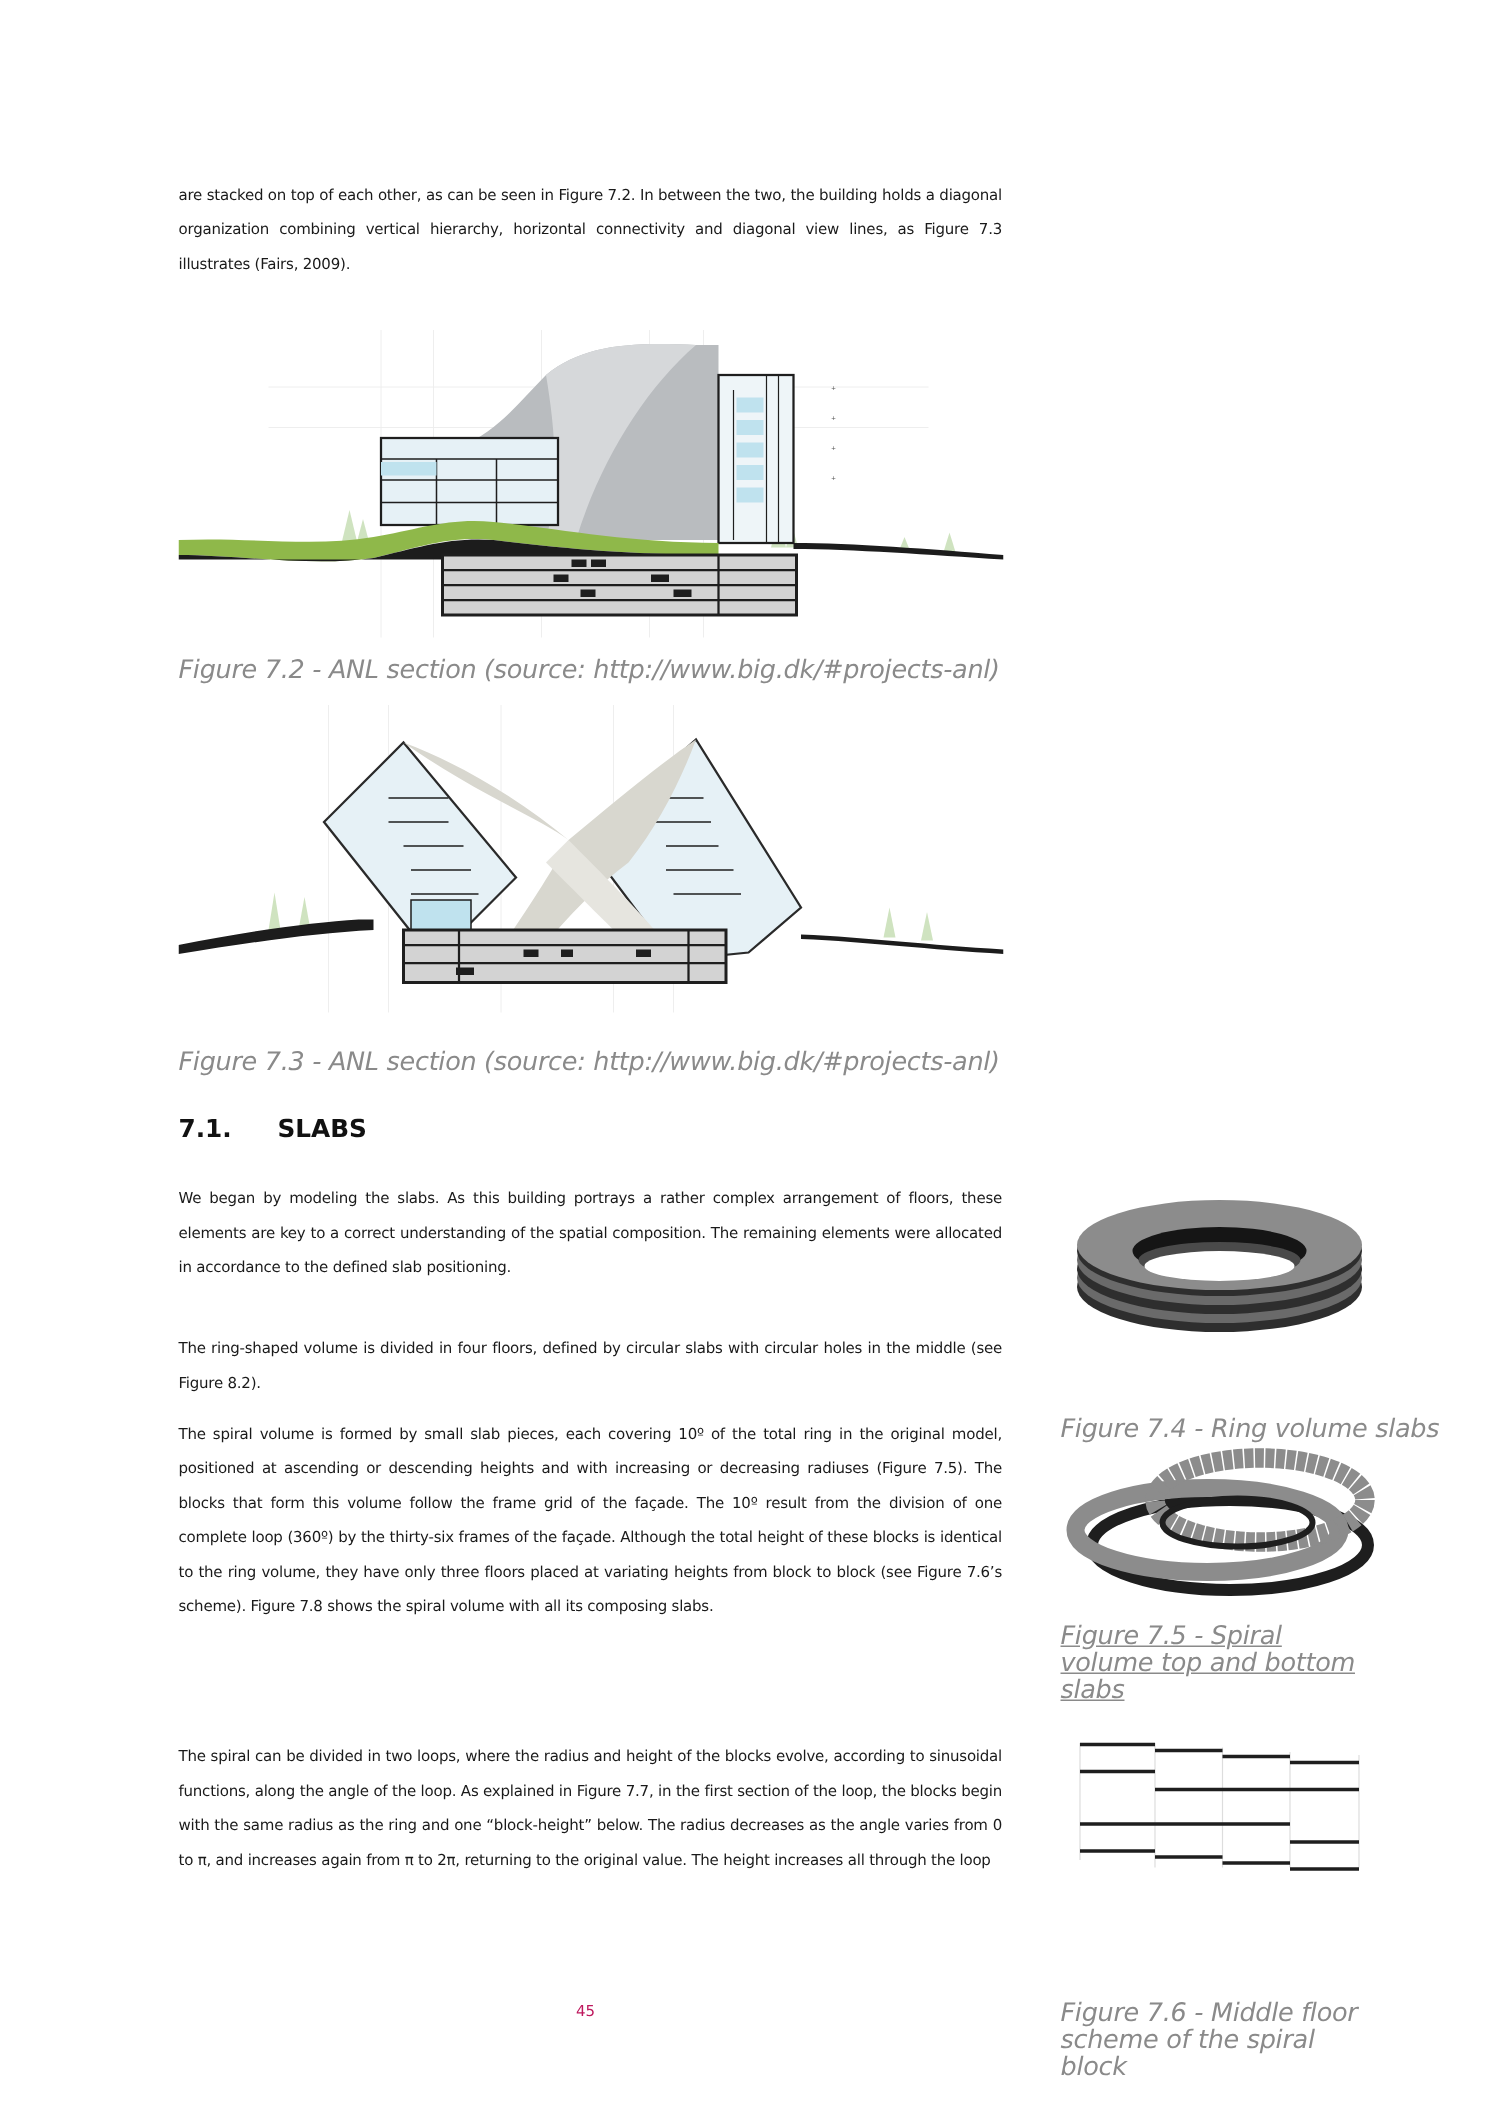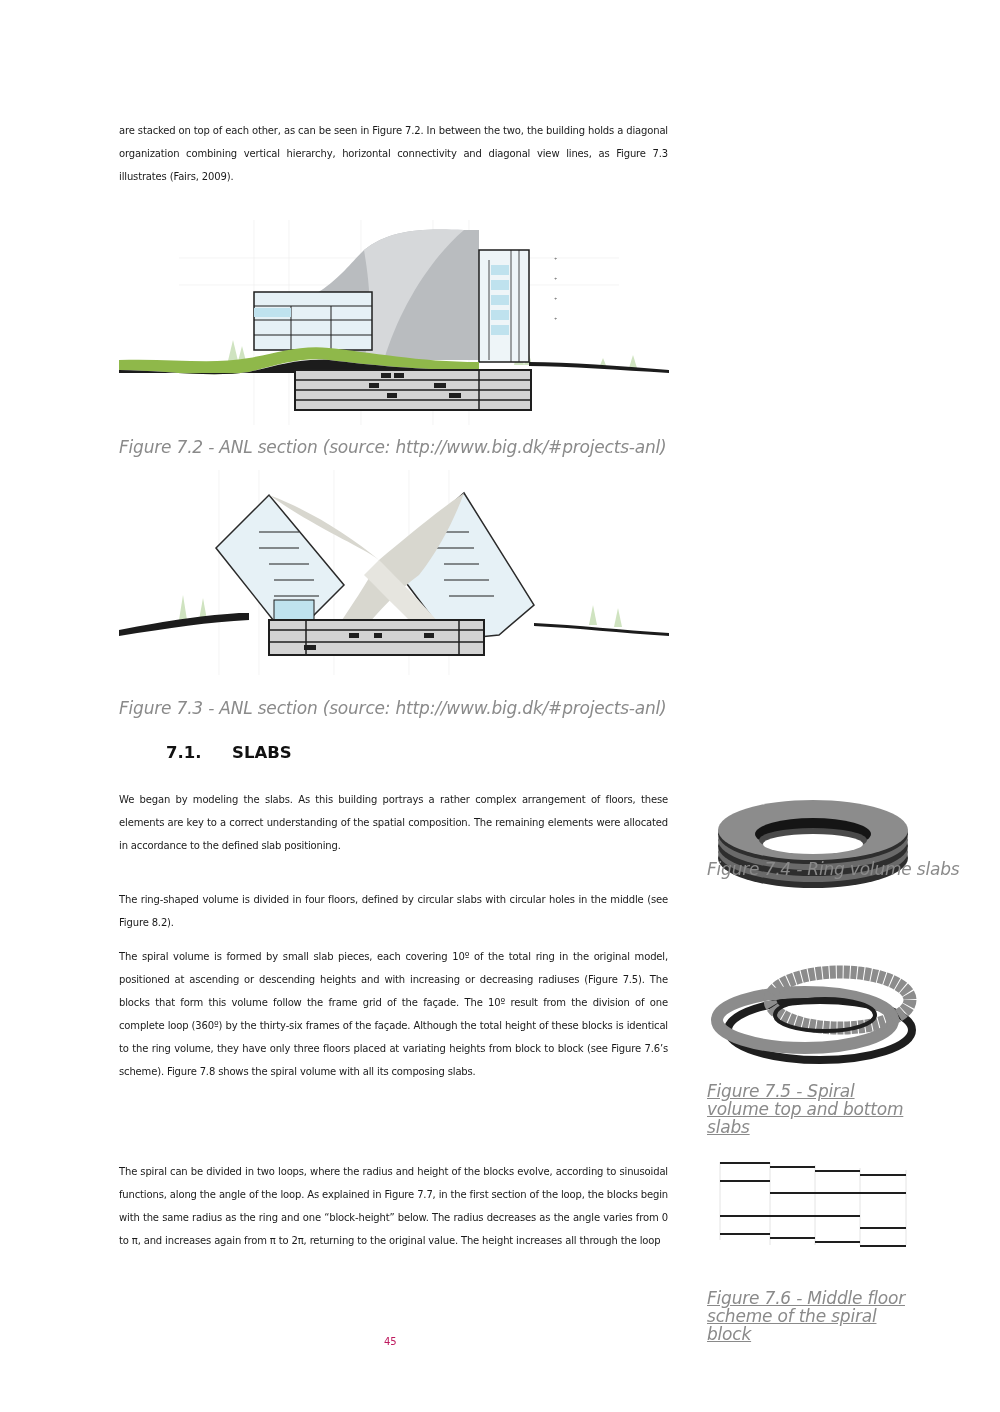--- a/index.html
+++ b/index.html
@@ -5,21 +5,21 @@
   html, body { margin: 0; padding: 0; background: #ffffff; }
   body { width: 1000px; height: 1412px; position: relative; overflow: hidden;
          font-family: "DejaVu Sans", sans-serif; color: #1a1a1a; }
   .para { position: absolute; left: 119px; width: 549px; font-size: 10px;
           line-height: 23.1px; text-align: justify; margin: 0; letter-spacing: -0.15px; }
   .caption { position: absolute; font-style: italic; font-size: 17px; color: #8a8a8a;
              margin: 0; line-height: 18px; letter-spacing: -0.2px; }
   .fig { position: absolute; }
   .heading { position: absolute; left: 119px; top: 743px; font-weight: bold; font-size: 16.5px;
              margin: 0; color: #111; }
-  .heading .num { display: inline-block; width: 66px; margin-left: 47px; }
+  .heading .num { display: inline-block; width: 66px; }
   .pagenum { position: absolute; left: 384px; top: 1336px; font-size: 10px; color: #be185d; }
 </style>
 </head>
 <body>
 
 <p class="para" style="top:119px">are stacked on top of each other, as can be seen in Figure 7.2. In between the two, the building holds a diagonal organization combining vertical hierarchy, horizontal connectivity and diagonal view lines, as Figure 7.3 illustrates (Fairs, 2009).</p>
 
 <div class="fig" style="left:119px; top:220px; width:550px; height:210px;">
   <svg width="550" height="210" viewBox="0 0 550 210">
     <g stroke="#ececec" stroke-width="0.6">
@@ -170,21 +170,21 @@
     <ellipse cx="98" cy="52" rx="95" ry="30" fill="#6a6a6a"></ellipse>
     <ellipse cx="98" cy="46" rx="95" ry="30" fill="#2e2e2e"></ellipse>
     <ellipse cx="98" cy="40" rx="95" ry="30" fill="#6a6a6a"></ellipse>
     <ellipse cx="98" cy="34" rx="95" ry="30" fill="#2e2e2e"></ellipse>
     <ellipse cx="98" cy="30" rx="95" ry="30" fill="#8c8c8c"></ellipse>
     <ellipse cx="98" cy="34" rx="58" ry="16" fill="#151515"></ellipse>
     <ellipse cx="98" cy="40" rx="54" ry="12" fill="#4a4a4a"></ellipse>
     <ellipse cx="98" cy="44" rx="50" ry="10" fill="#ffffff"></ellipse>
   </svg>
 </div>
-<p class="caption" style="left:707px; top:860px;">Figure 7.4 - Ring volume slabs</p>
+<p class="caption" style="left:707px; top:944px;">Figure 7.4 - Ring volume slabs</p>
 
 <div class="fig" style="left:710px; top:960px; width:210px; height:110px;">
   <svg width="210" height="110" viewBox="0 0 210 110">
     <ellipse cx="110" cy="70" rx="92" ry="30" fill="none" stroke="#1e1e1e" stroke-width="8"></ellipse>
     <ellipse cx="95" cy="60" rx="88" ry="28" fill="none" stroke="#8c8c8c" stroke-width="12"></ellipse>
     <ellipse cx="130" cy="40" rx="70" ry="28" fill="none" stroke="#8c8c8c" stroke-width="13" stroke-dasharray="6 1"></ellipse>
     <ellipse cx="115" cy="55" rx="50" ry="16" fill="none" stroke="#1e1e1e" stroke-width="4"></ellipse>
   </svg>
 </div>
 <p class="caption" style="left:707px; top:1082px; width:210px;text-decoration:underline;">Figure 7.5 - Spiral volume top and bottom slabs</p>
@@ -207,15 +207,15 @@
         <line x1="52" y1="33" x2="188" y2="33"></line>
       <line x1="2" y1="56" x2="142" y2="56"></line>
         <line x1="142" y1="68" x2="188" y2="68"></line>
       <line x1="2" y1="74" x2="52" y2="74"></line>
         <line x1="52" y1="78" x2="97" y2="78"></line>
         <line x1="97" y1="82" x2="142" y2="82"></line>
         <line x1="142" y1="86" x2="188" y2="86"></line>
     </g>
   </svg>
 </div>
-<p class="caption" style="left:707px; top:1289px; width:215px;text-decoration:underline;">Figure 7.6 - Middle floor scheme of the spiral block</p>
+<p class="caption" style="left:707px; top:1333px; width:215px;">Figure 7.6 - Middle floor scheme of the spiral block</p>
 
 <div class="pagenum">45</div>
 
 </body></html>

